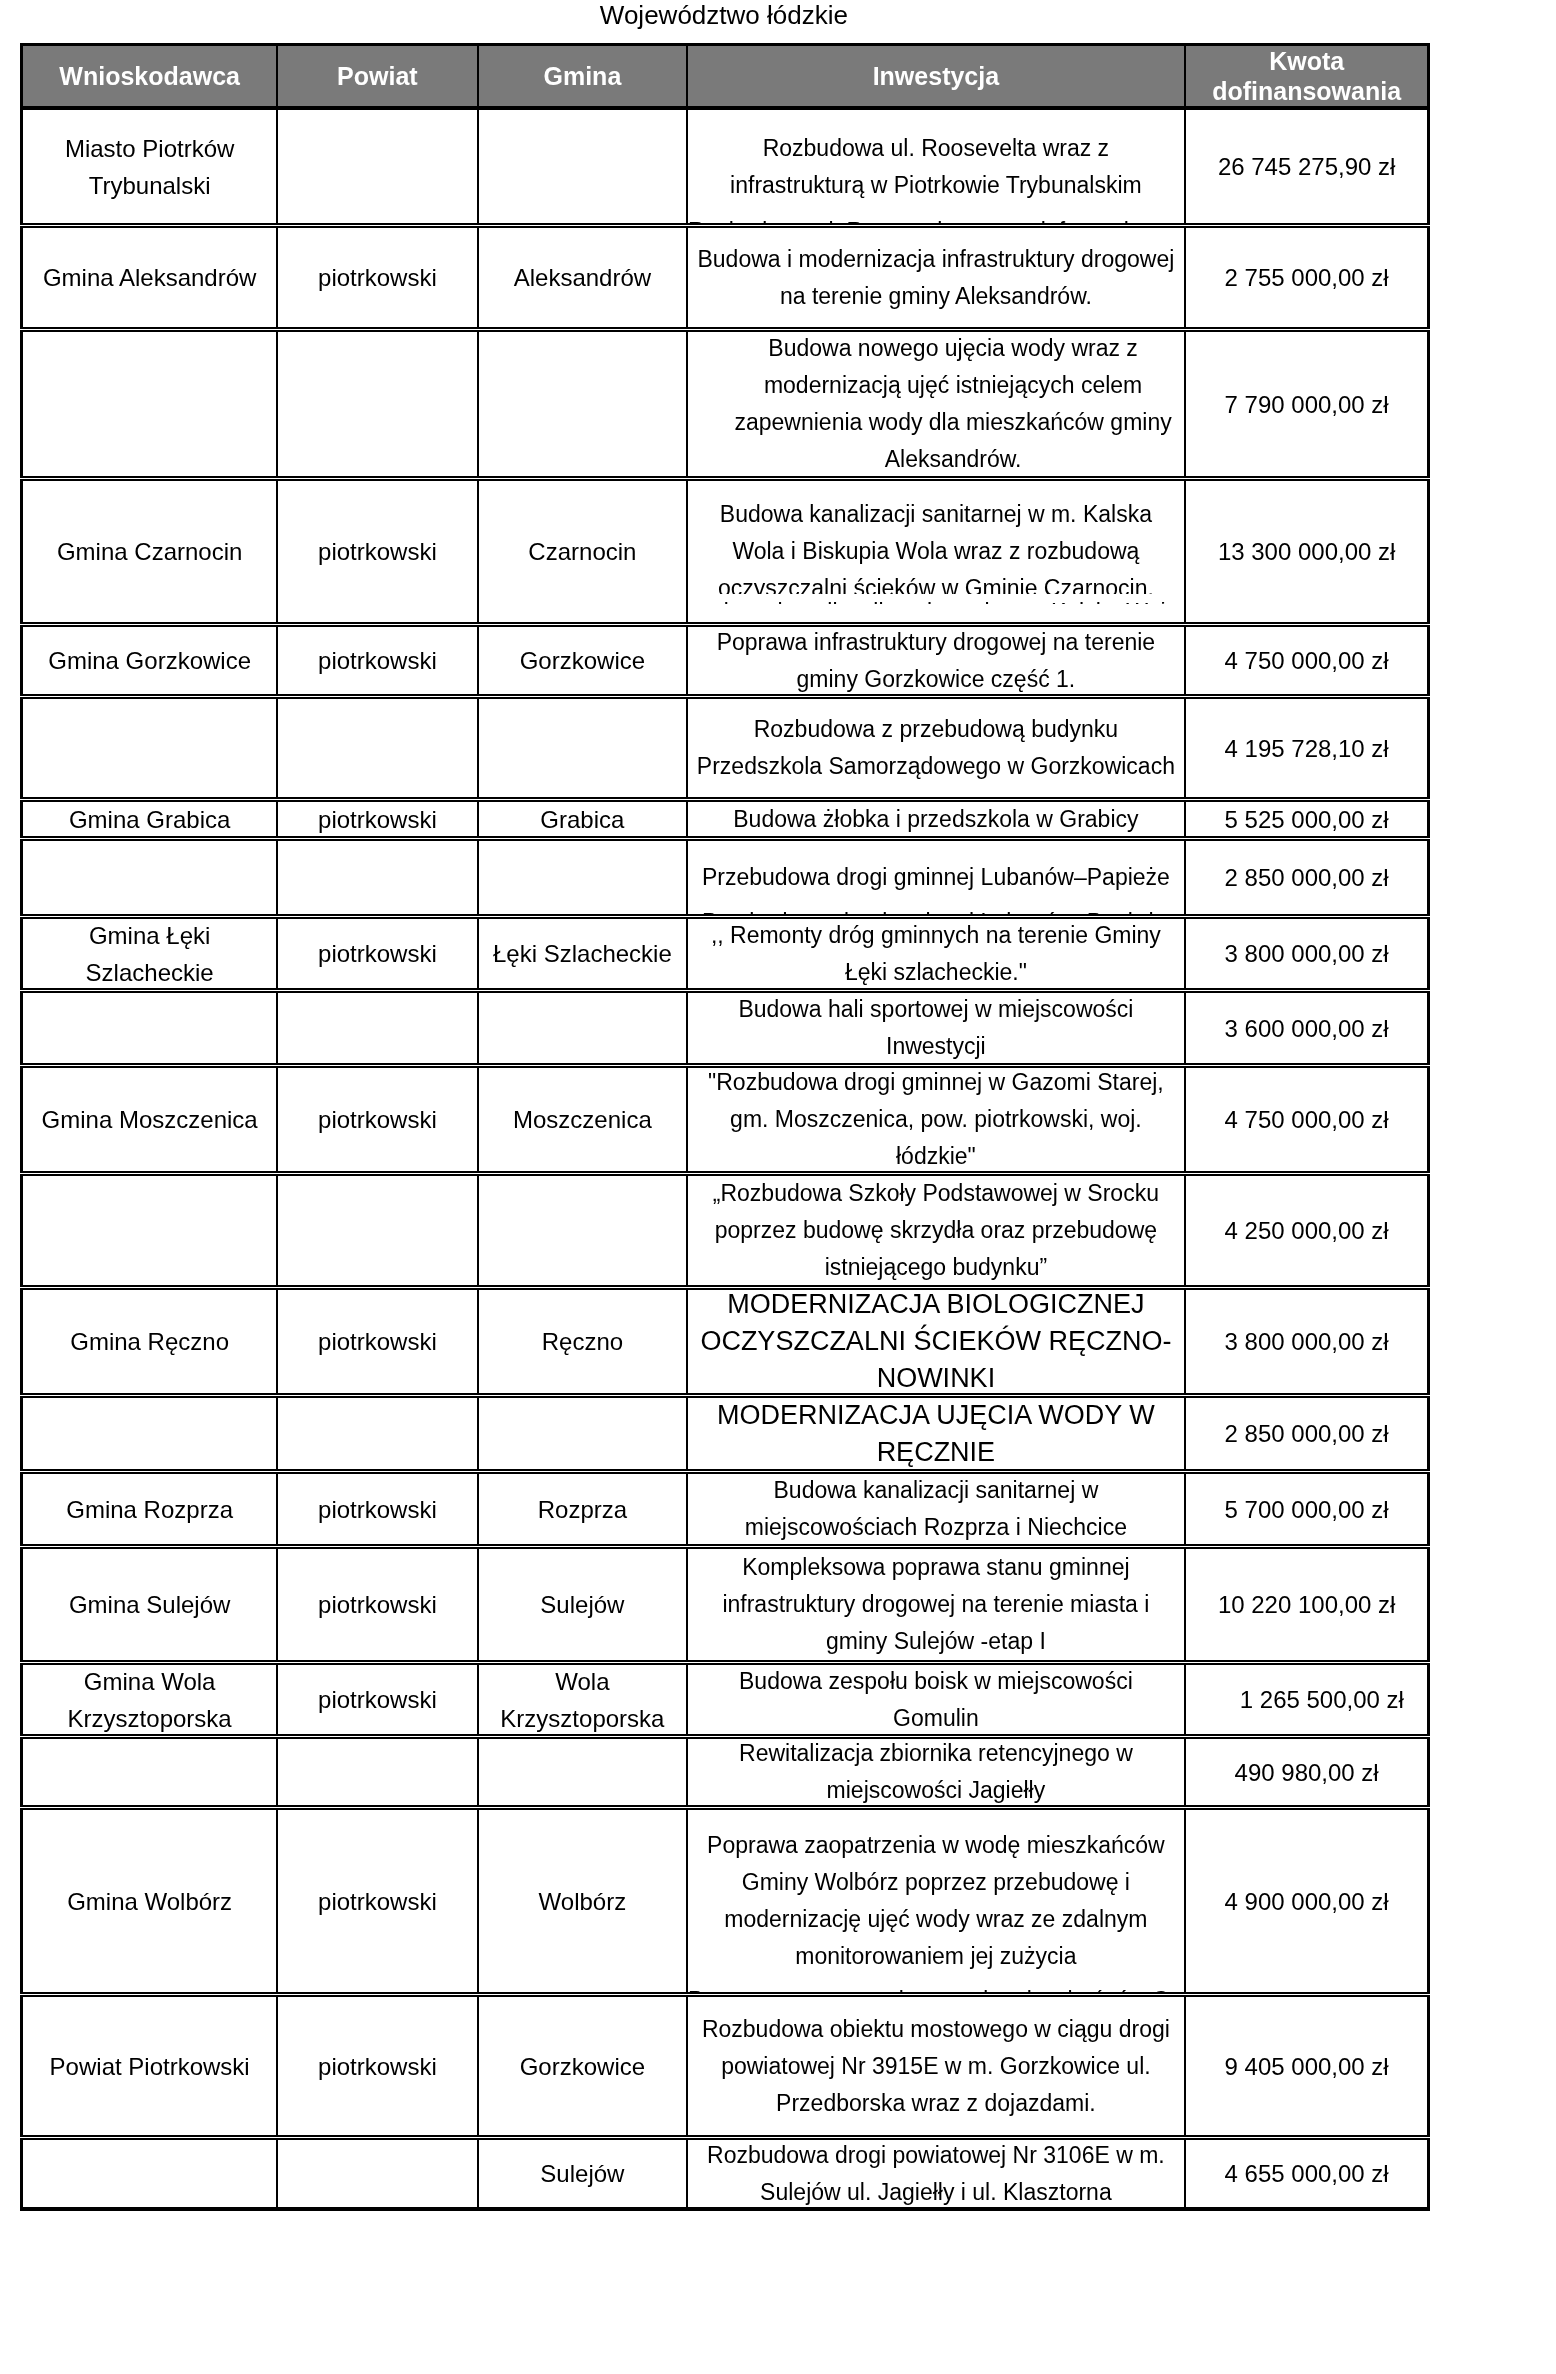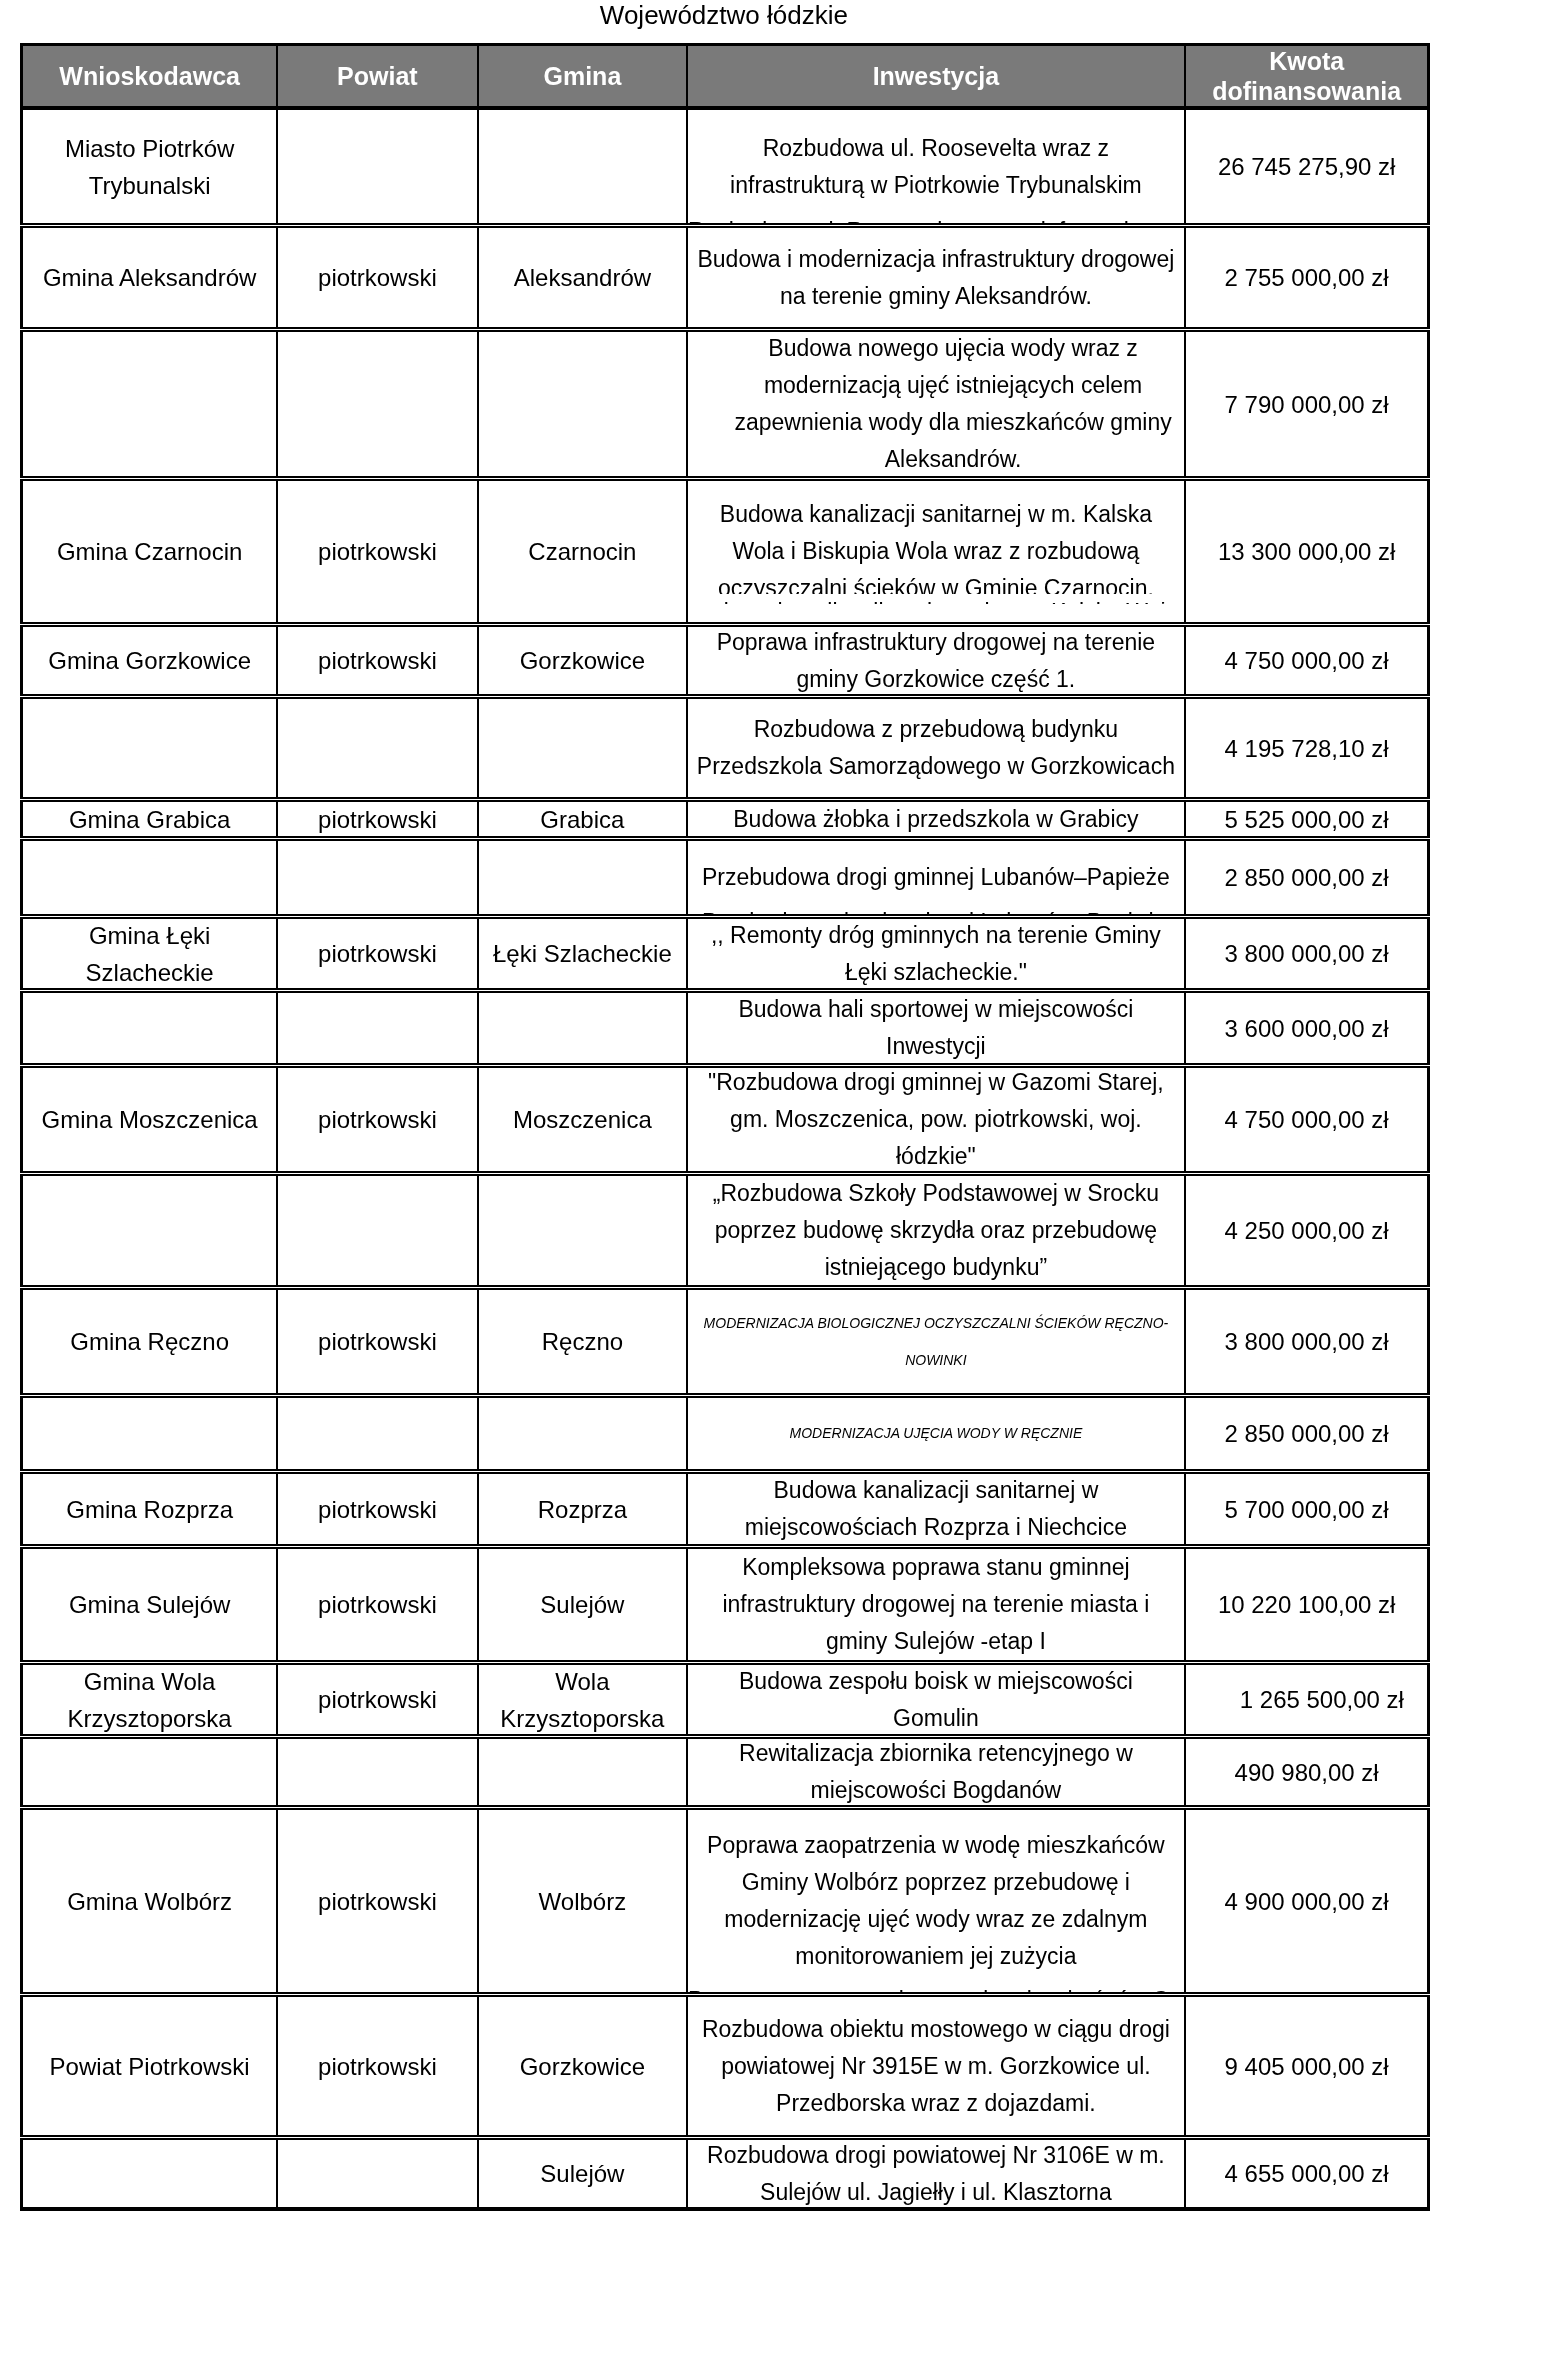--- a/index.html
+++ b/index.html
@@ -72,21 +72,21 @@
     overflow: hidden;
     padding: 0 5.6px;
   }
   .main {
     width: 100%;
     font-size: 24px;
     line-height: 37px;
     text-align: center;
   }
   .inv .main { font-size: 23px; }
-  .caps .main { font-size: 14px; font-style: italic; }
+  .caps .main { font-size: 27px; }
   .kwota .main { white-space: nowrap; }
   .clip {
     position: absolute;
     left: 0;
     right: 0;
     bottom: 0;
     height: 10.2px;
     overflow: hidden;
     background: #ffffff;
     font-size: 23px;
@@ -593,21 +593,21 @@
               <div class="main"></div>
             </div>
           </td>
           <td>
             <div class="cb" style="height: 66px;">
               <div class="main"></div>
             </div>
           </td>
           <td>
             <div class="cb inv" style="height: 66px;">
-              <div class="main">Rewitalizacja zbiornika retencyjnego w miejscowości Bogdanów</div>
+              <div class="main">Rewitalizacja zbiornika retencyjnego w miejscowości Jagiełły</div>
             </div>
           </td>
           <td>
             <div class="cb kwota" style="height: 66px;">
               <div class="main">490 980,00 zł</div>
             </div>
           </td>
         </tr>
         <tr>
           <td>

